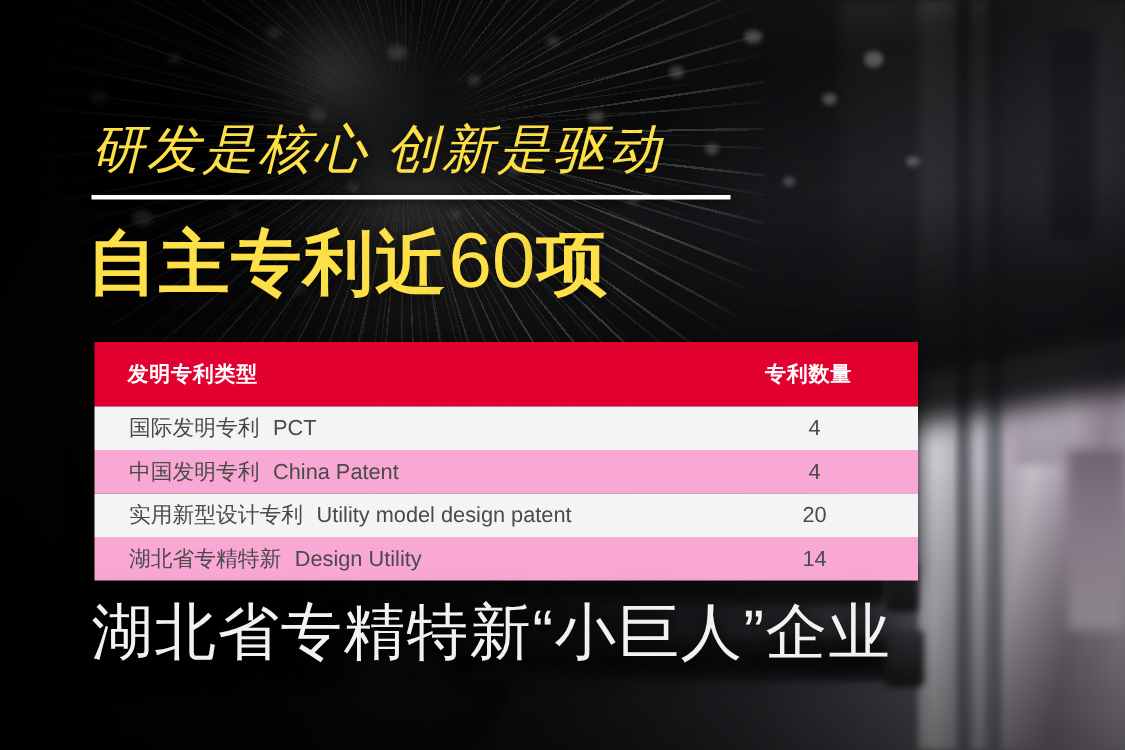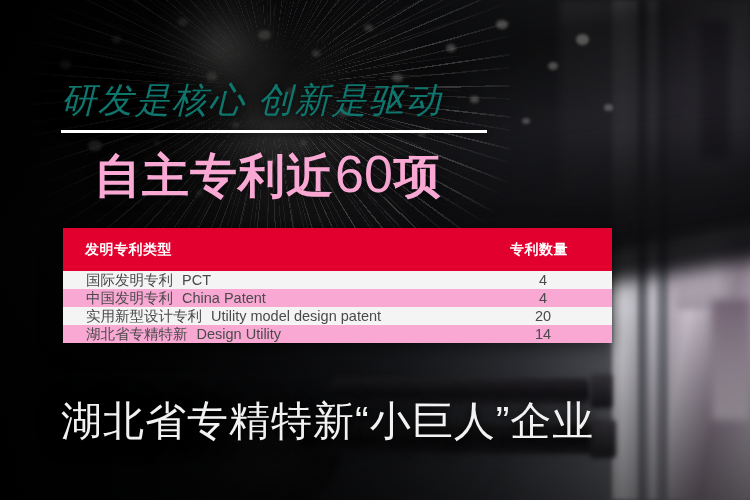--- a/index.html
+++ b/index.html
@@ -149,43 +149,42 @@
   
   .content { position: absolute; inset: 0; }
 
   .headline-cn {
     position: absolute;
     left: 61px; top: 80px;
     font-size: 35px;
     line-height: 40px;
     letter-spacing: 2px;
     font-style: italic;
-    color: #0f766e;
+    color: #fde047;
     text-shadow: 0 2px 10px rgba(0,0,0,.85), 0 0 26px rgba(0,0,0,.6);
     white-space: nowrap;
     text-align: center;
   }
   .headline-rule {
     position: absolute;
     left: 61px; top: 130px;
     width: 426px; height: 3px;
     background: #ffffff;
     box-shadow: 0 1px 6px rgba(0,0,0,.7);
   }
   .headline-red {
     position: absolute;
     left: 58px; top: 146px;
     font-size: 47px;
     line-height: 56px;
     letter-spacing: 1px;
     font-weight: 700;
-    color: #f9a8d4;
+    color: #fde047;
     text-shadow: 0 2px 12px rgba(0,0,0,.8);
     white-space: nowrap;
-    margin-left: 36px;
   }
   .headline-red .num {
     font-weight: 400;
     font-size: 52px;
     letter-spacing: 0;
     padding: 0 1px;
   }
 
   
   .patent-table {
@@ -200,21 +199,21 @@
     height: 43px;
     background: #E2002F;
     color: #ffffff;
     font-weight: 700;
     font-size: 14px;
     letter-spacing: .5px;
   }
   .tbl-row {
     display: flex;
     align-items: center;
-    height: 18px;
+    height: 29px;
     font-size: 14.5px;
     color: #4a4a4a;
   }
   .tbl-row.odd  { background: #F4F4F4; }
   .tbl-row.even { background: #f9a8d4; }
 
   .cell-type {
     flex: 1 1 auto;
     padding-left: 23px;
     white-space: nowrap;

